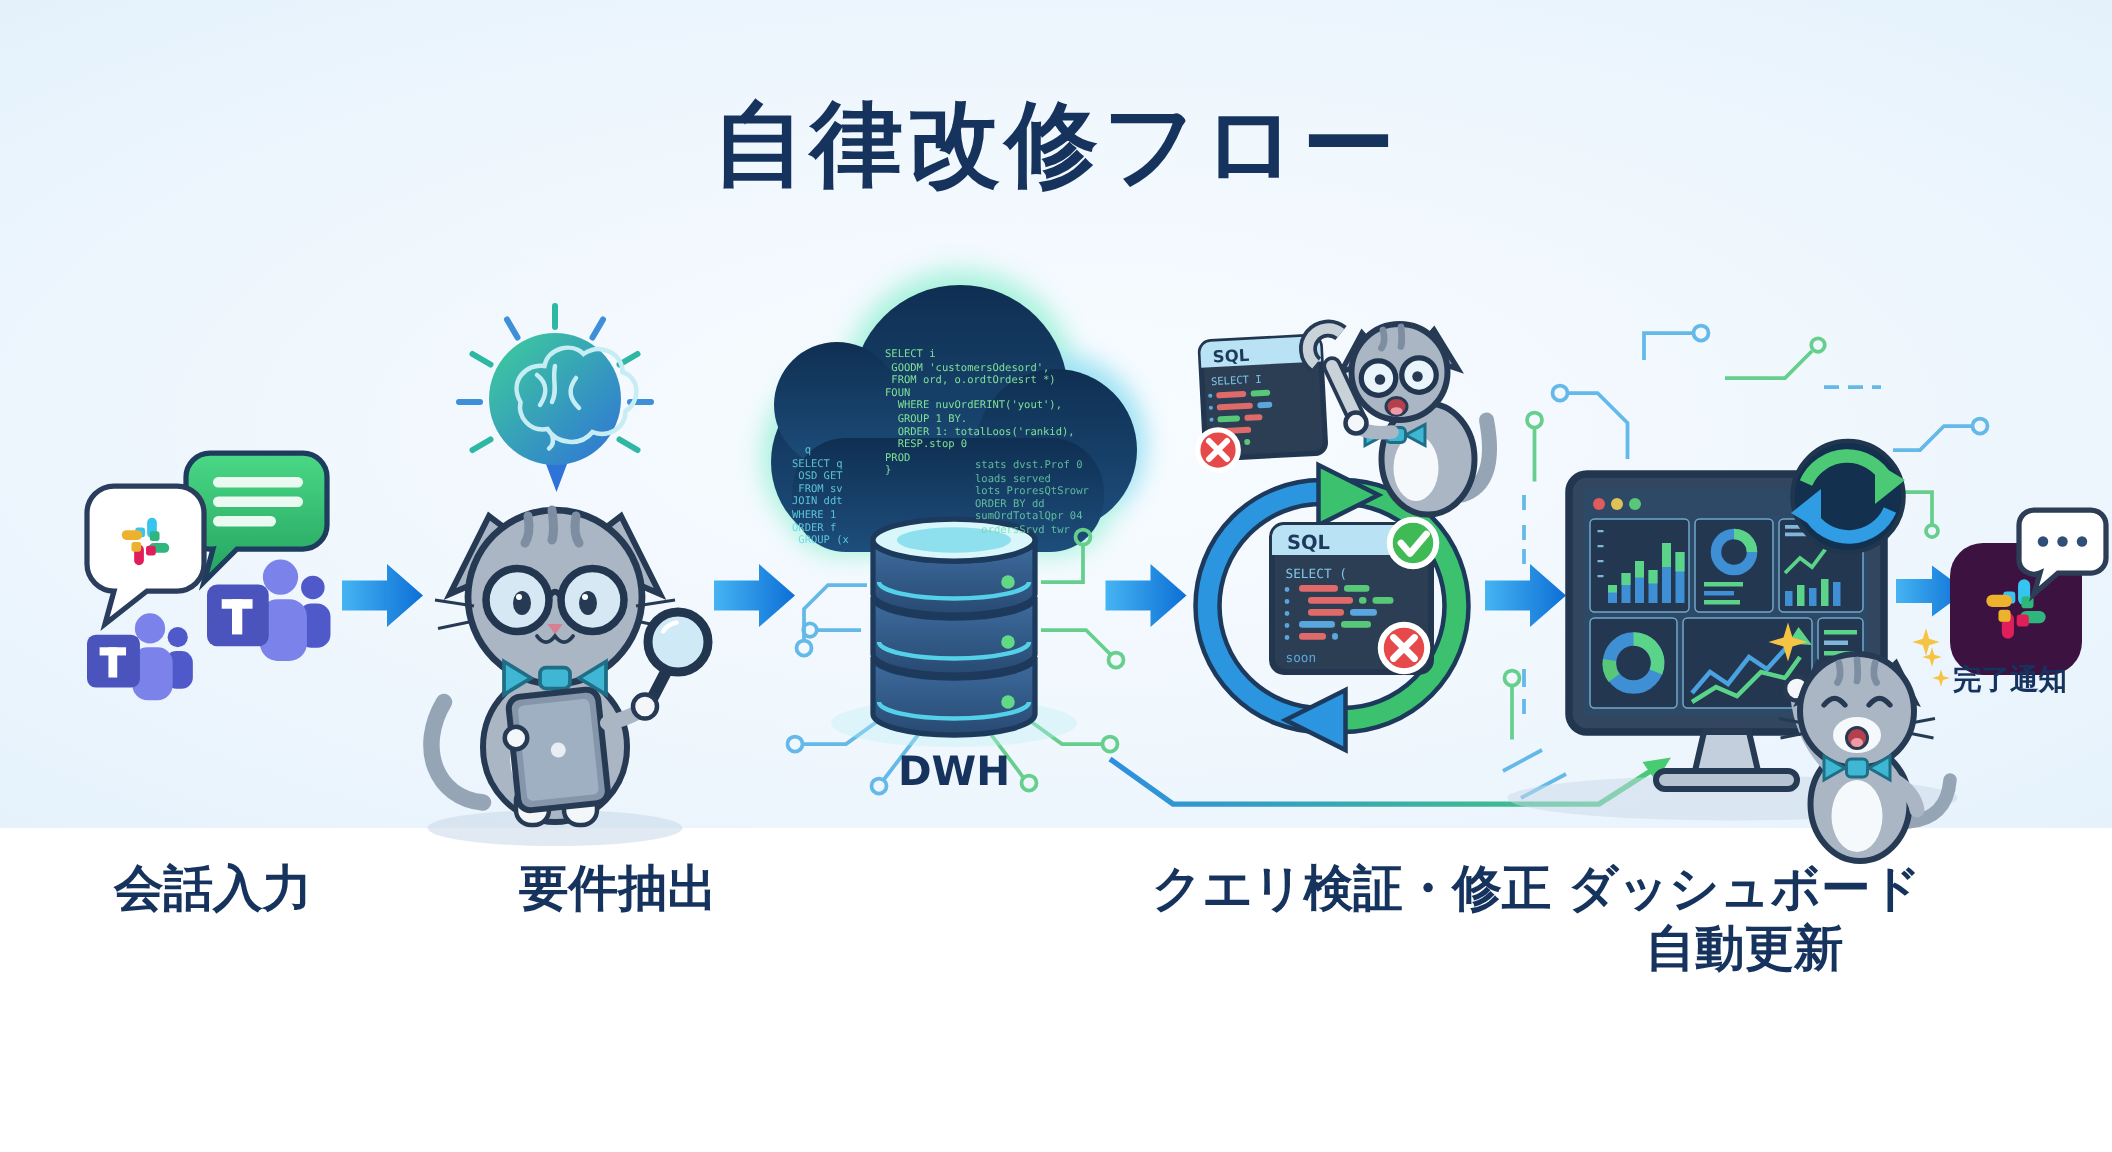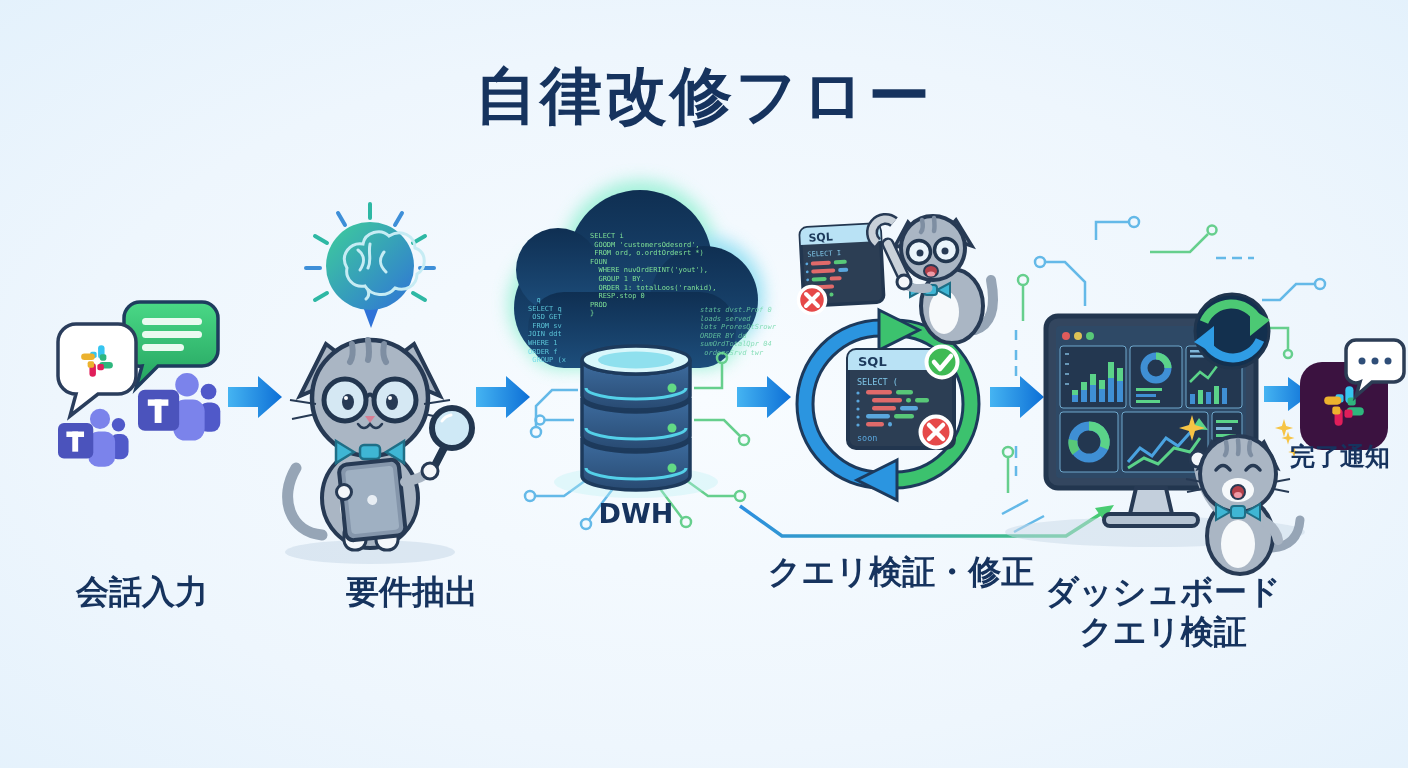--- a/index.html
+++ b/index.html
@@ -1,29 +1,29 @@
 <!DOCTYPE html>
 <html><head>
 <meta charset="utf-8">
 <style>
   html,body{margin:0;padding:0;}
   body{width:1408px;height:768px;overflow:hidden;font-family:"DejaVu Sans",sans-serif;}
-  .canvas{position:relative;width:1408px;height:768px;
+  .canvas{position:relative;width:1408px;height:552px;
     background:radial-gradient(120% 120% at 50% 52%, #f8fcff 0%, #eef6fd 38%, #ddeefb 75%, #d4e8f8 100%);}
   .title{position:absolute;top:54px;left:0;width:100%;text-align:center;
     font-size:62px;font-weight:bold;color:#16335e;letter-spacing:3px;}
   .scene{position:absolute;left:0;top:0;width:1408px;height:768px;}
   .stage-label{position:absolute;transform:translateX(-50%);font-size:33px;font-weight:bold;
     color:#16335e;white-space:nowrap;}
-  .stage-label.small{font-size:25px;}
+  .stage-label.small{font-size:19px;}
   .code-pre{position:absolute;margin:0;font-family:"DejaVu Sans Mono",monospace;
     font-size:7px;line-height:8.6px;white-space:pre;pointer-events:none;}
   .code-center{left:590px;top:232px;color:#7fe096;}
   .code-left{left:528px;top:296px;color:#66d8e8;opacity:.85;}
-  .code-right{left:700px;top:306px;color:#6fd8a8;opacity:.8;font-style:italic;}
+  .code-right{left:650px;top:306px;color:#6fd8a8;opacity:.8;}
 </style>
 </head>
 <body>
 
 <div class="canvas">
 
   <div class="title">自律改修フロー</div>
 
   <svg class="scene" viewBox="0 0 1408 768">
     <defs>
@@ -551,17 +551,17 @@
 }</pre>
   <pre class="code-pre code-right">stats dvst.Prof 0
 loads served
 lots ProresQtSrowr
 ORDER BY dd
 sumOrdTotalQpr 04
  ordersSrvd twr</pre>
 
   <div class="stage-label" style="left:142px;top:570px;">会話入力</div>
   <div class="stage-label" style="left:372px;top:570px;margin-left:40px;">要件抽出</div>
-  <div class="stage-label" style="left:901px;top:550px;">クエリ検証・修正</div>
+  <div class="stage-label" style="left:901px;top:570px;">クエリ検証・修正</div>
   <div class="stage-label" style="left:1163px;top:570px;text-align:right;">ダッシュボード</div>
-  <div class="stage-label" style="left:1163px;top:610px;">クエリ検証</div>
+  <div class="stage-label" style="left:1163px;top:610px;">自動更新</div>
   <div class="stage-label small" style="left:1340px;top:440px;">完了通知</div>
 </div>
 
 </body></html>

